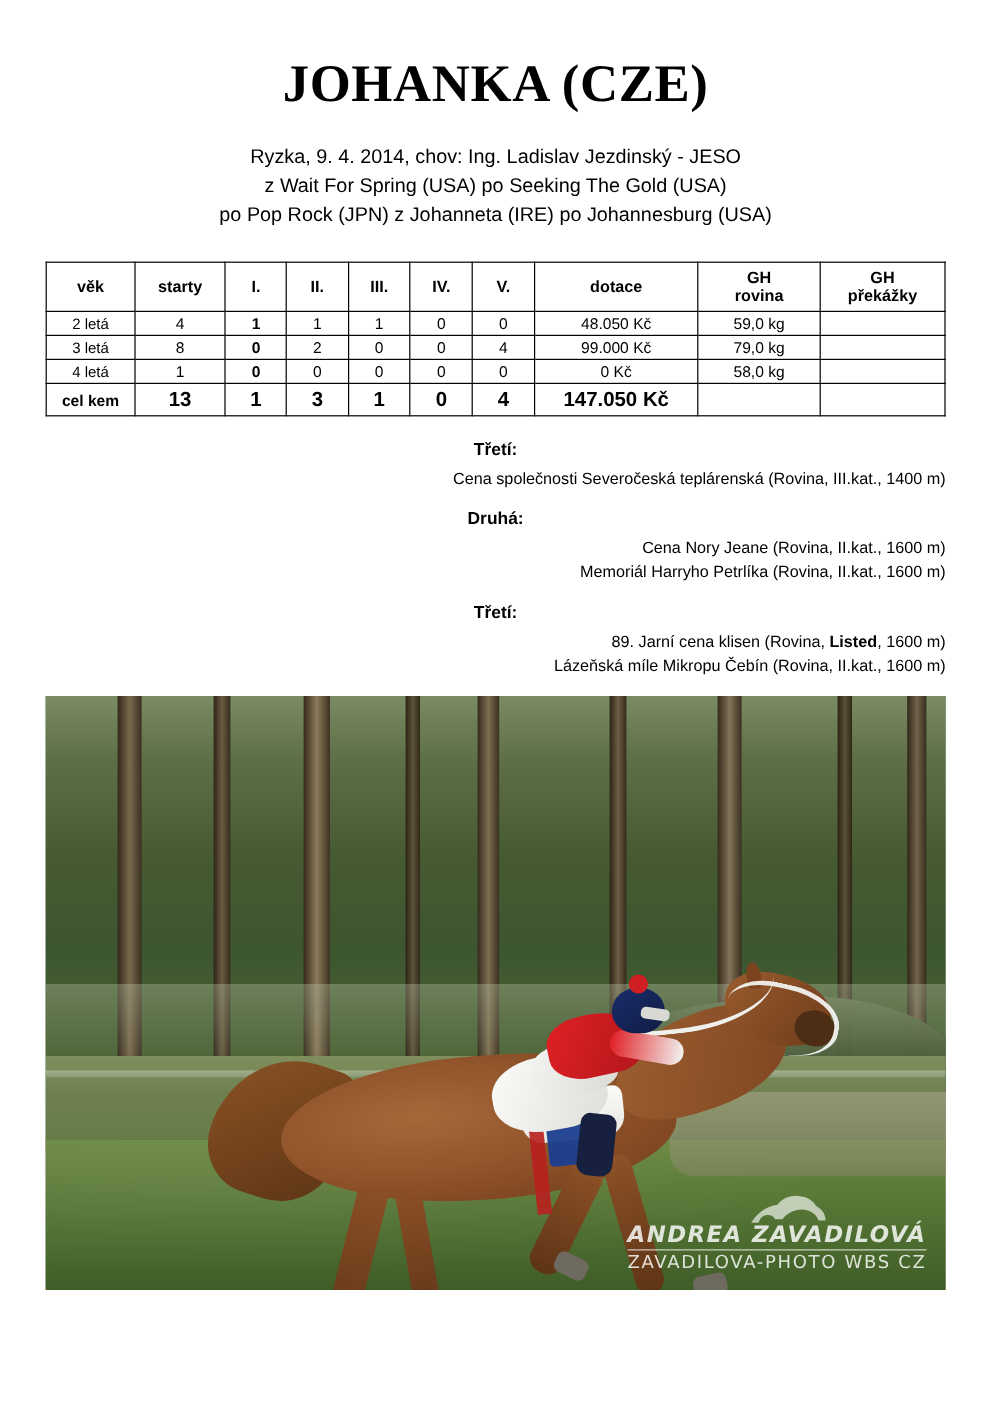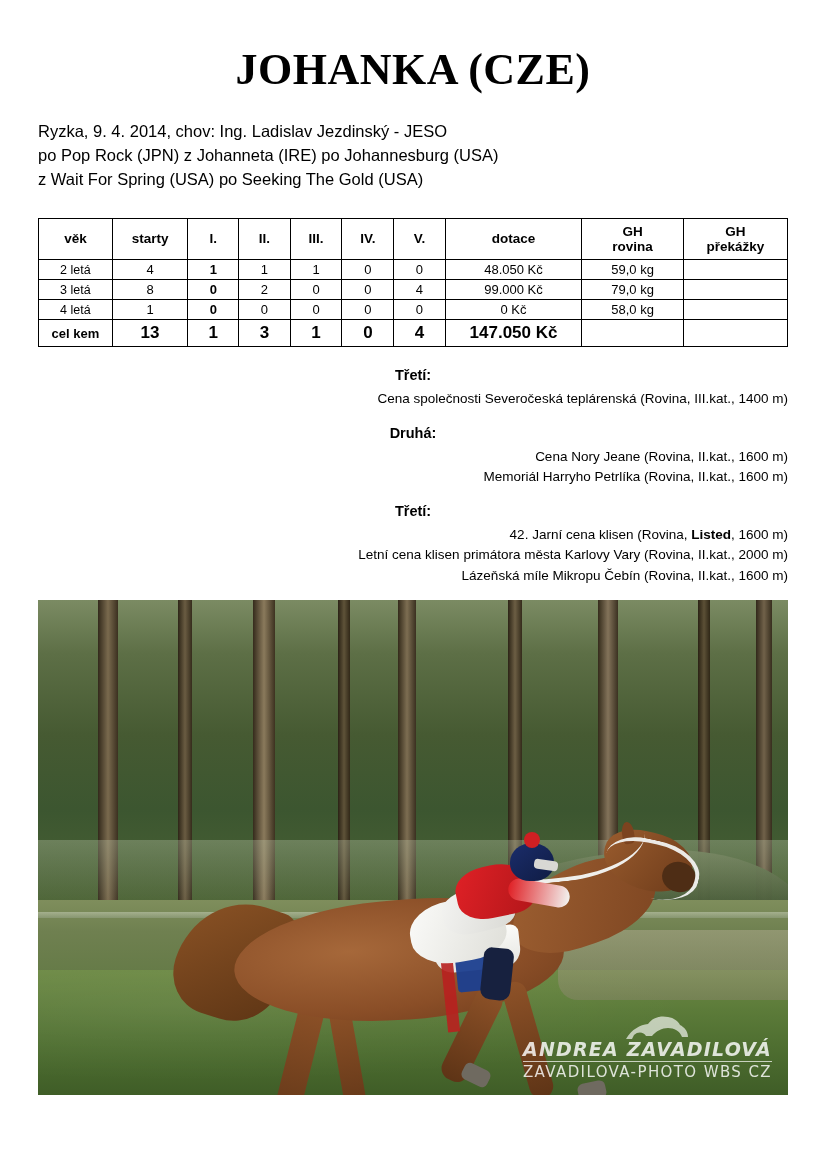--- a/index.html
+++ b/index.html
@@ -26,21 +26,21 @@
     text-align: center;
     font-family: "Liberation Serif", serif;
     font-weight: bold;
     font-size: 44px;
     letter-spacing: 0.5px;
     margin-top: 46px;
     margin-bottom: 0;
     line-height: 1.1;
   }
   .subtitle {
-    text-align: left;
+    text-align: center;
     font-size: 16.5px;
     line-height: 1.45;
     margin-top: 26px;
   }
   .subtitle div {
     white-space: nowrap;
   }
 
   
   table.stats {
@@ -402,22 +402,22 @@
 </style>
 </head>
 <body>
 
 <div class="page">
 
   <h1 class="title">JOHANKA (CZE)</h1>
 
   <div class="subtitle">
     <div>Ryzka, 9. 4. 2014, chov:  Ing. Ladislav Jezdinský - JESO</div>
+    <div>z Wait For Spring (USA) po Seeking The Gold (USA)</div>
     <div>po Pop Rock (JPN) z Johanneta (IRE) po Johannesburg (USA)</div>
-    <div>z Wait For Spring (USA) po Seeking The Gold (USA)</div>
   </div>
 
   <table class="stats">
     <thead>
       <tr>
         <th style="width:72px">věk</th>
         <th style="width:72px">starty</th>
         <th style="width:48px">I.</th>
         <th style="width:48px">II.</th>
         <th style="width:48px">III.</th>
@@ -501,24 +501,21 @@
         <span>Cena Nory Jeane (Rovina, II.kat., 1600 m)</span>
       </div>
       <div class="line">
         <span>Memoriál Harryho Petrlíka (Rovina, II.kat., 1600 m)</span>
       </div>
     </div>
 
     <div class="group">
       <div class="ghead">Třetí:</div>
       <div class="line">
-        <span>42. Jarní cena klisen (Rovina, </span><b>Listed</b><span>, 1600 m)</span>
-      </div>
-      <div class="line">
-        <span>Letní cena klisen primátora města Karlovy Vary  (Rovina, II.kat., 2000 m)</span>
+        <span>89. Jarní cena klisen (Rovina, </span><b>Listed</b><span>, 1600 m)</span>
       </div>
       <div class="line">
         <span>Lázeňská míle Mikropu Čebín  (Rovina, II.kat., 1600 m)</span>
       </div>
     </div>
 
   </div>
 
   <div class="photo-wrap">
     <div class="photo">

